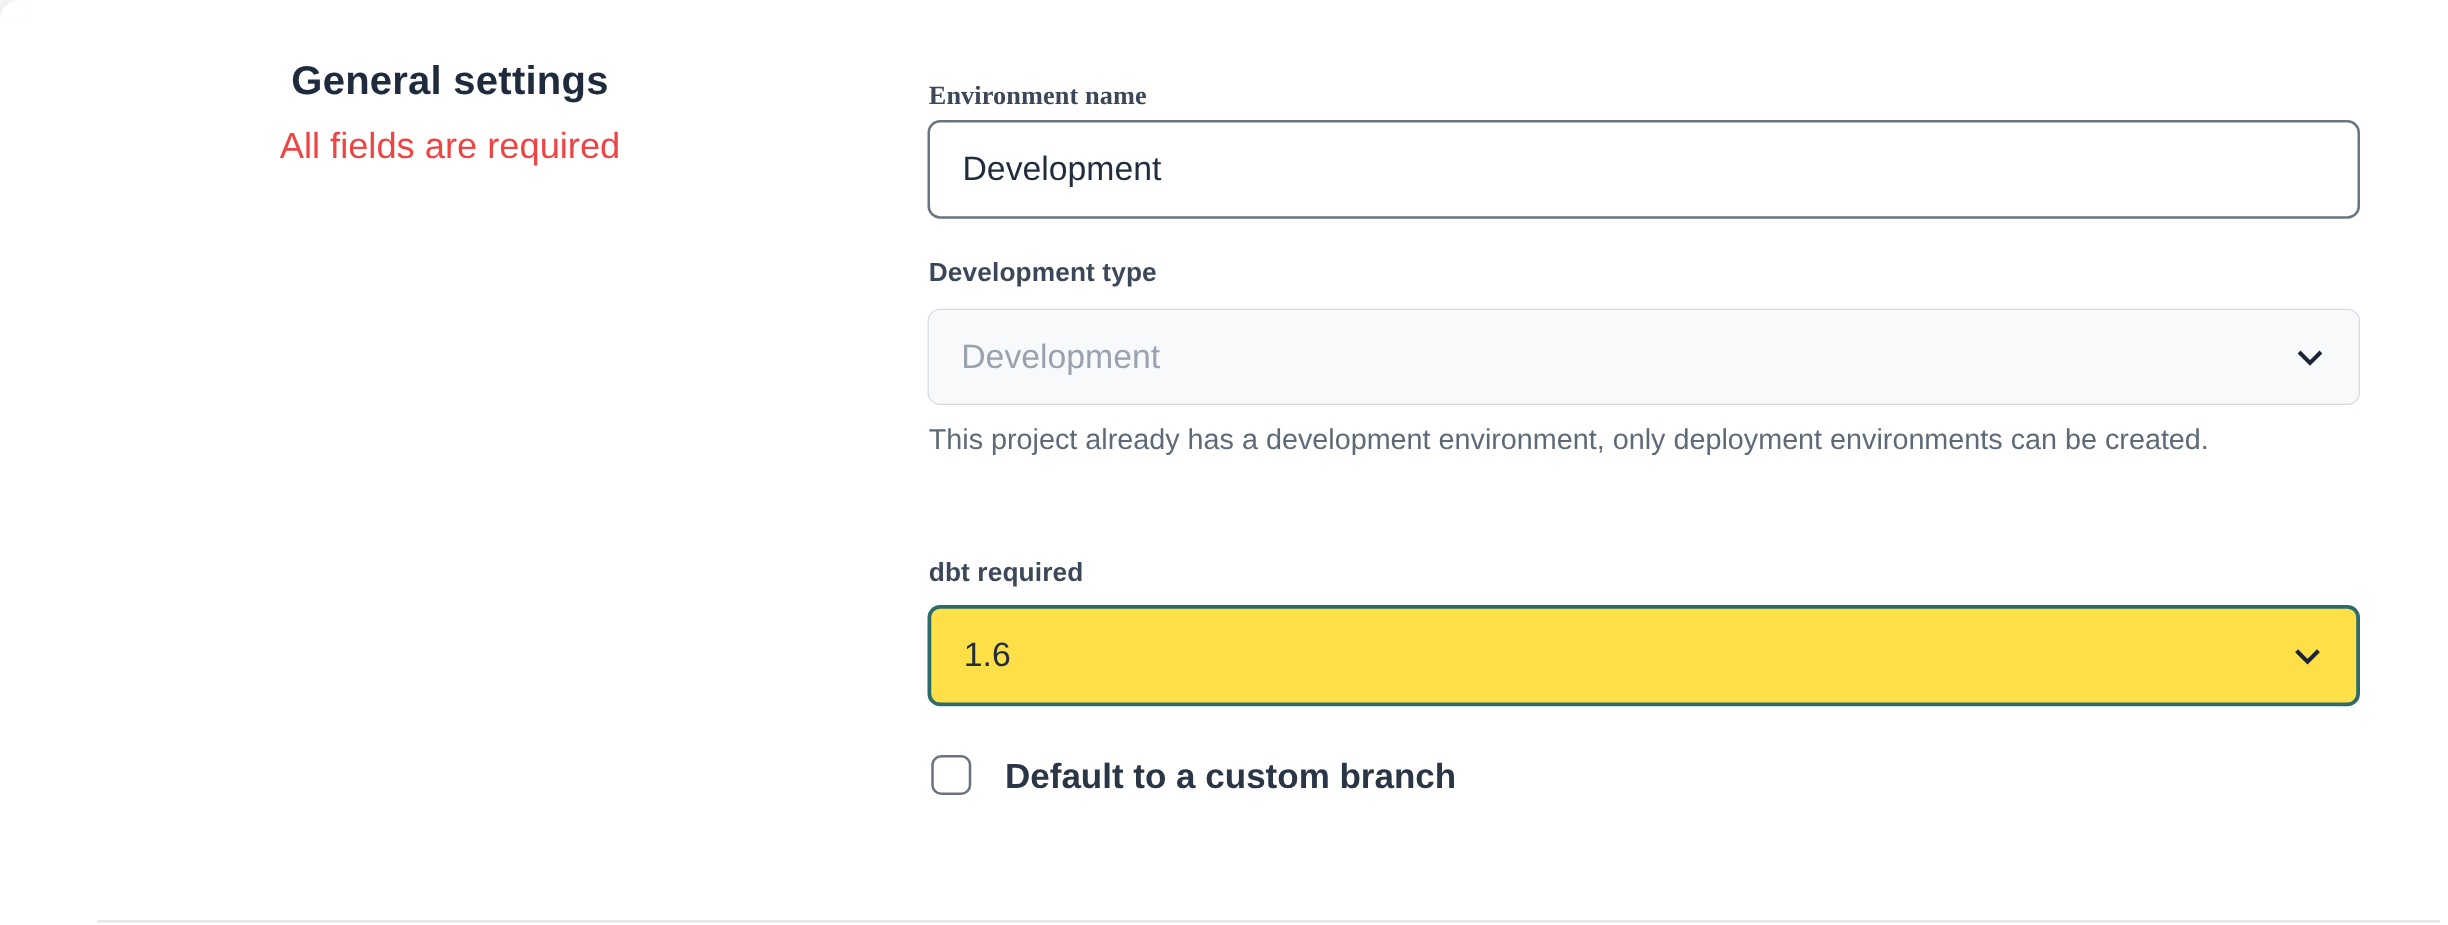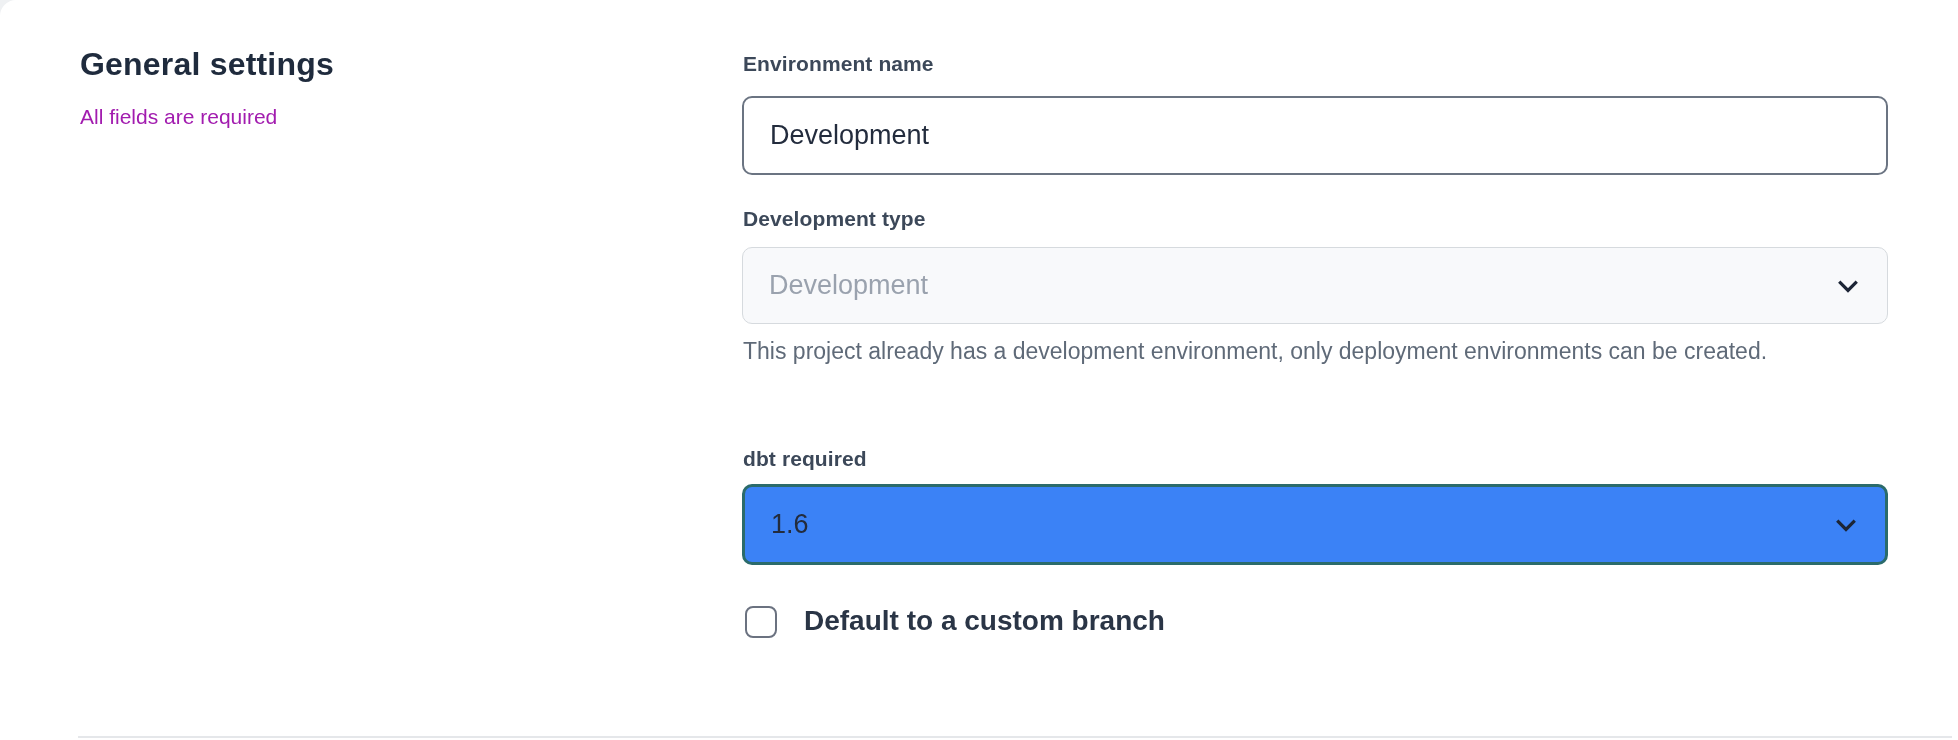--- a/index.html
+++ b/index.html
@@ -7,38 +7,38 @@
     width: 1958px; height: 740px;
     background: #ffffff;
     font-family: "Liberation Sans", sans-serif;
     overflow: hidden;
     position: relative;
   }
   
   .corner-wrap { position: absolute; top: 0; left: 0; width: 22px; height: 18px; background: #eff1f3; }
   .corner-wrap .corner-white { width: 100%; height: 100%; background: #ffffff; border-top-left-radius: 16px; }
 
-  .left-col { position: absolute; left: 80px; top: 44px; width: 560px; }
+  .left-col { position: absolute; left: 80px; top: 44px; width: 560px; text-align: center; }
   .page-title {
     font-size: 32px; font-weight: 700; color: #1f2b3d;
     letter-spacing: 0.2px; line-height: 40px;
   }
   .page-subtitle {
-    margin-top: 18px; font-size: 21px; font-weight: 400; color: #a21caf;
+    margin-top: 18px; font-size: 29px; font-weight: 400; color: #ef4444;
     line-height: 30px;
   }
 
   .form-col { position: absolute; left: 742px; top: 0; width: 1146px; height: 740px; }
 
   .field-label {
     position: absolute; left: 1px;
     font-size: 21px; font-weight: 700; color: #3c4859; line-height: 24px;
     letter-spacing: 0.1px;
   }
-  .lbl-env-name { top: 52px; }
+  .lbl-env-name { top: 64px; font-family: Liberation Serif, serif; }
   .lbl-env-type { top: 207px; }
   .lbl-dbt-version { top: 447px; }
 
   .text-input {
     position: absolute; left: 0; top: 96px; width: 1146px; height: 79px;
     border: 2px solid #6b7482; border-radius: 10px;
     background: #ffffff;
     padding: 0 26px;
     font-family: "Liberation Sans", sans-serif;
     font-size: 27px; color: #232c3d;
@@ -55,34 +55,34 @@
   }
   .select-disabled {
     top: 247px; height: 77px;
     background: #f8f9fb;
     border: 1px solid #d6dade;
     color: #9aa2ae;
     cursor: default;
   }
   .select-focused {
     top: 484px; height: 81px;
-    background: #3b82f6;
+    background: #fde047;
     border: 3px solid #2b6b6b;
     color: #232c3d;
   }
   .chevron { width: 30px; height: 30px; flex: 0 0 auto; }
 
   .helper-text {
     position: absolute; left: 1px; top: 331px; width: 1146px;
     font-size: 23px; line-height: 40px; color: #5f6a78; font-weight: 400;
   }
 
   .checkbox-row {
     position: absolute; left: 3px; top: 604px;
-    display: flex; align-items: flex-end;
+    display: flex; align-items: flex-start;
   }
   .checkbox {
     width: 32px; height: 32px;
     border: 2.5px solid #6b7280; border-radius: 8px;
     background: #ffffff;
     cursor: pointer;
     flex: 0 0 auto;
   }
   .checkbox-label {
     margin-left: 27px;

